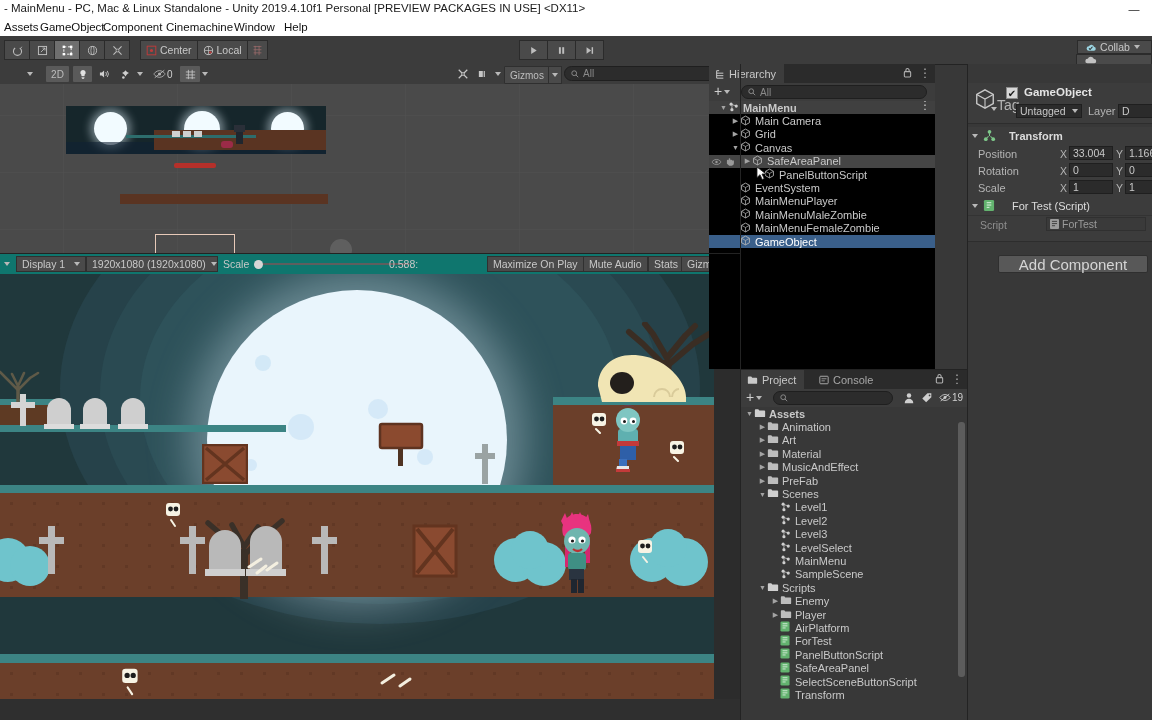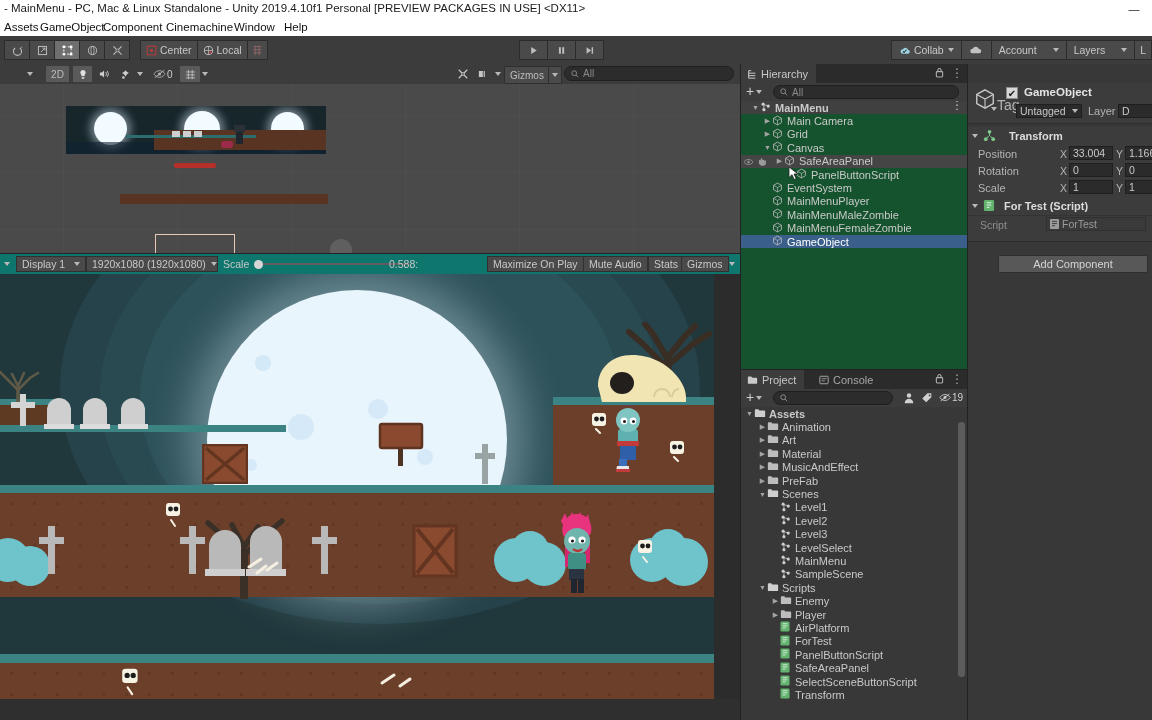--- a/index.html
+++ b/index.html
@@ -28,21 +28,21 @@
   .tbtn+.tbtn{margin-left:-1px;}
   .tbtn svg{display:block;}
   .pivgrp{position:absolute;left:140px;top:4px;height:20px;display:flex;align-items:center;}
   .pivbtn{height:20px;padding:0 5px;display:flex;align-items:center;gap:3px;background:#4a4a4a;
           border:1px solid #2b2b2b;box-sizing:border-box;color:#c8c8c8;font-size:10.5px;}
   .pivbtn+.pivbtn{margin-left:-1px;}
   .playgrp{position:absolute;left:519px;top:4px;height:20px;display:flex;}
   .playbtn{width:29px;height:20px;background:#4a4a4a;border:1px solid #2b2b2b;box-sizing:border-box;
            display:flex;align-items:center;justify-content:center;color:#bbb;}
   .playbtn+.playbtn{margin-left:-1px;}
-  .rightgrp{position:absolute;right:0;top:4px;height:18px;display:flex;}
+  .rightgrp{position:absolute;right:0;top:4px;height:18px;display:flex;flex-direction:column;}
   .rbtn{height:20px;padding:0 7px;display:flex;align-items:center;gap:4px;background:#4a4a4a;
         border:1px solid #2b2b2b;box-sizing:border-box;color:#c8c8c8;font-size:10.5px;white-space:nowrap;}
   .rbtn+.rbtn{margin-left:-1px;}
   .caret{width:0;height:0;border-left:3px solid transparent;border-right:3px solid transparent;
          border-top:4px solid #b9b9b9;display:inline-block;}
 
   
   .panel{position:absolute;background:#383838;}
   .tabbar{position:absolute;left:0;top:0;height:19px;width:100%;background:#2b2b2b;}
   .tab{position:absolute;top:0;height:19px;padding:0 8px 0 6px;display:flex;align-items:center;gap:4px;
@@ -65,21 +65,21 @@
   
   #gameview{left:0;top:254px;width:740px;height:466px;background:#393939;}
   .gameTools{position:absolute;left:0;top:0;width:740px;height:20px;background:#0f766e;border-bottom:1px solid #2a2a2a;}
   .gt{position:absolute;top:2px;height:16px;display:flex;align-items:center;color:#c8c8c8;font-size:10.5px;
       white-space:nowrap;}
   .gtbox{background:#4a4a4a;border:1px solid #303030;box-sizing:border-box;padding:0 5px;gap:5px;}
   .gameCanvas{position:absolute;left:0;top:20px;width:714px;height:425px;overflow:hidden;background:#2a3a3a;}
   .gvfooter{position:absolute;left:0;bottom:0;width:740px;height:21px;background:#2f2f2f;}
 
   
-  #hierarchy{left:741px;top:64px;width:226px;height:305px;background:#14532d;}
+  #hierarchy{left:709px;top:64px;width:226px;height:305px;background:#000000;}
   .hTool{position:absolute;left:0;top:19px;width:100%;height:18px;background:#3c3c3c;}
   .htree{position:absolute;left:0;top:37px;right:0;bottom:0;overflow:hidden;}
   .hrow{position:relative;height:13.4px;display:flex;align-items:center;font-size:11px;color:#c9c9c9;white-space:nowrap;}
   .hrow.sel{background:#3a5f8a;color:#fff;}
   .hrow.scene{background:#404040;}
   .arw{width:9px;flex:0 0 9px;text-align:center;color:#a3a3a3;font-size:7px;}
   .cube{flex:0 0 12px;margin-right:3px;}
 
   
   #project{left:741px;top:370px;width:226px;height:350px;background:#383838;}
@@ -92,21 +92,21 @@
 
   
   #inspector{left:968px;top:64px;width:184px;height:656px;background:#383838;}
   .iHead{position:absolute;left:0;top:19px;width:100%;height:40px;background:#3c3c3c;border-bottom:1px solid #2d2d2d;}
   .ifield{background:#2b2b2b;border:1px solid #1f1f1f;box-sizing:border-box;height:14px;color:#c8c8c8;
           font-size:10.5px;display:flex;align-items:center;padding:0 3px;}
   .isection{position:absolute;left:0;width:100%;background:#3c3c3c;}
   .ilabel{color:#b4b4b4;font-size:11px;}
   .compHdr{height:18px;display:flex;align-items:center;gap:5px;background:#3c3c3c;border-bottom:1px solid #303030;}
   .addcomp{position:absolute;height:18px;background:#585858;border:1px solid #2f2f2f;box-sizing:border-box;
-           display:flex;align-items:center;justify-content:center;color:#d5d5d5;font-size:11px;border-radius:2px;}
+           display:flex;align-items:center;justify-content:center;color:#d5d5d5;font-size:15px;border-radius:2px;}
 
   .sep{position:absolute;background:#232323;}
 </style>
 </head>
 <body>
 
 <div id="app">
 
   <div class="titlebar">
     <div class="ttl">- MainMenu - PC, Mac &amp; Linux Standalone - Unity 2019.4.10f1 Personal [PREVIEW PACKAGES IN USE] &lt;DX11&gt;</div>
@@ -1028,21 +1028,21 @@
 
     <div class="isection" style="top:133px;height:44px;border-bottom:1px solid #2d2d2d">
       <div class="compHdr" style="padding-left:4px;border-bottom:1px solid #333">
         <span class="caret"></span>
         <span>
           <svg width="12" height="13" viewBox="0 0 13 14">
               <rect x="1" y="1" width="11" height="12" rx="1.5" fill="#63b36f"></rect>
               <path d="M4 4h5M4 6.5h5M4 9h3" stroke="#e8f6ea" stroke-width="1"></path>
             </svg>
         </span>
-        <span style="font-weight:bold;color:#dcdcdc;margin-left:4px">For Test (Script)</span>
+        <span style="font-weight:normal;color:#dcdcdc;margin-left:12px">For Test (Script)</span>
       </div>
       <div style="position:relative;height:18px;display:flex;align-items:center">
         <span style="position:absolute;left:12px;color:#8f8f8f;font-size:10.5px">Script</span>
         <div class="ifield" style="position:absolute;left:78px;top:1px;width:100px;gap:3px;color:#9b9b9b;background:#3a3a3a;border-color:#303030">
           <svg width="9" height="10" viewBox="0 0 10 11">
               <rect x="0" y="0" width="10" height="11" rx="1" fill="#9b9b9b"></rect>
               <path d="M2.2 2.6h5.6M2.2 5h5.6M2.2 7.4h3.4" stroke="#3a3a3a" stroke-width="1"></path>
             </svg>
           <span>ForTest</span>
         </div>

